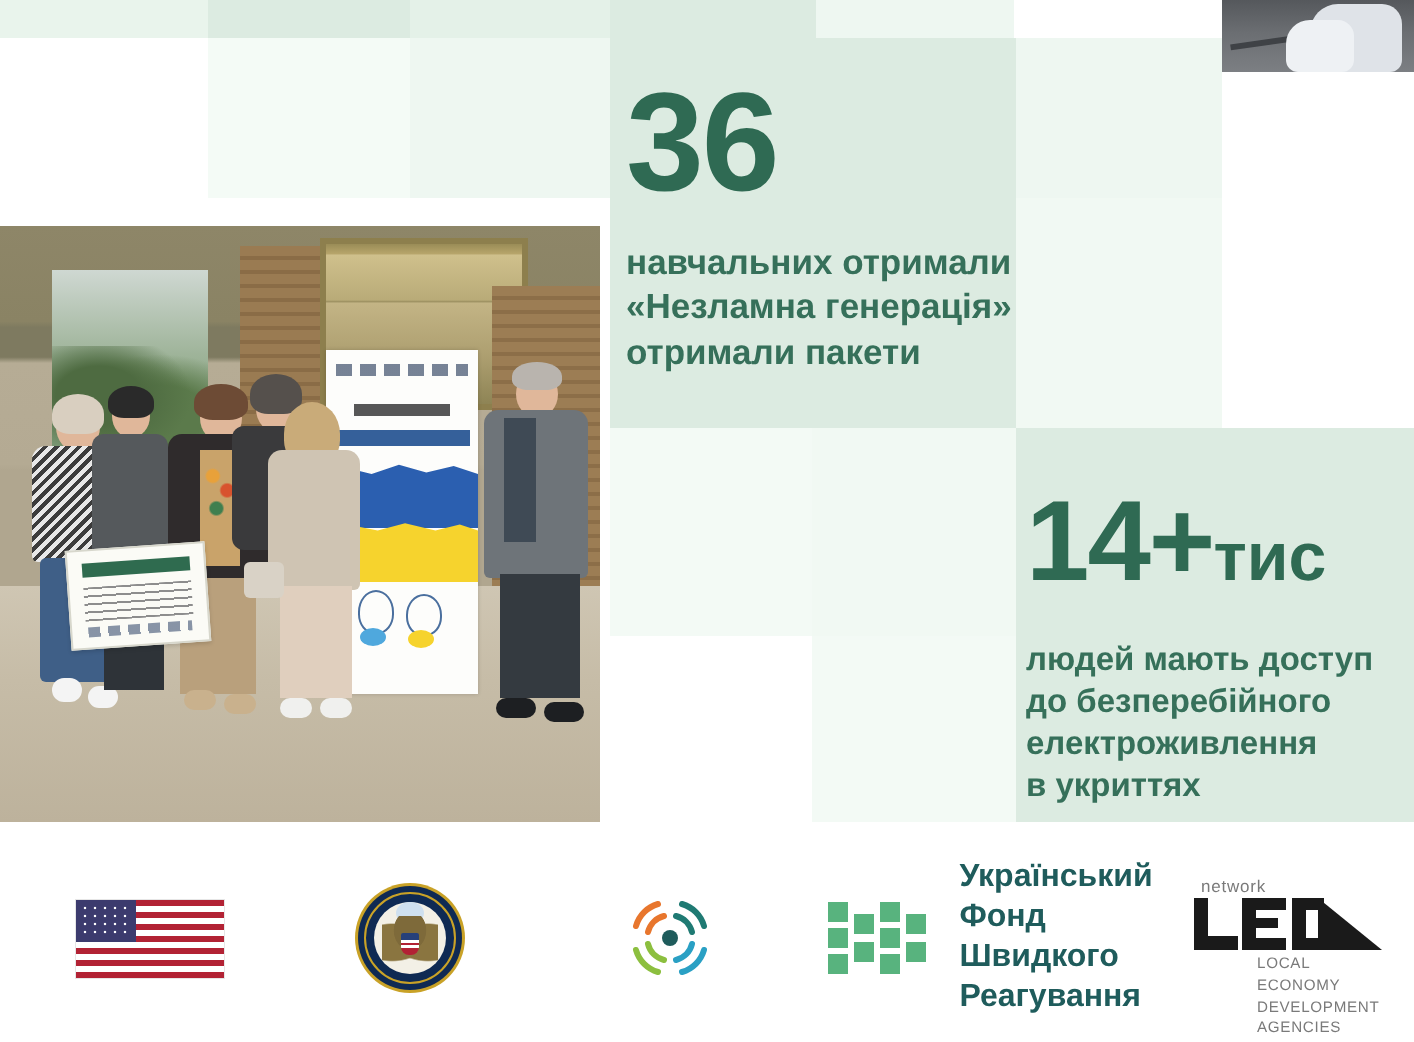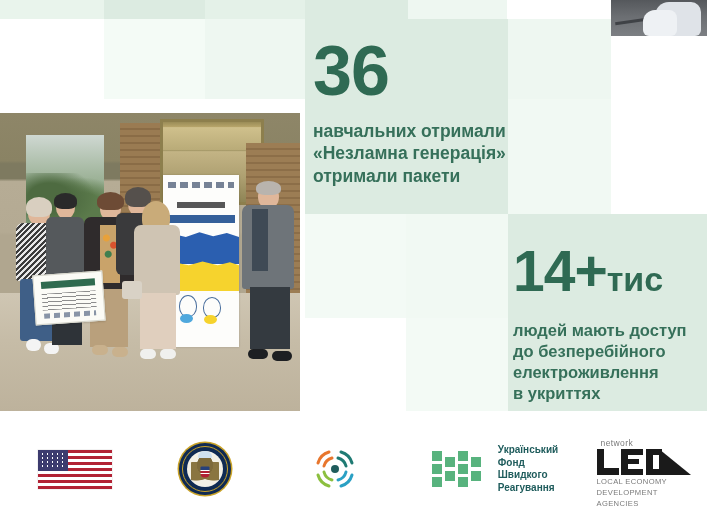--- a/index.html
+++ b/index.html
@@ -121,21 +121,21 @@
 
   
   .irex{display:flex;align-items:center;gap:8px;}
   .irex-mark{position:relative;width:44px;height:44px;}
   .irex-word{font-size:25px;font-weight:700;letter-spacing:.5px;}
 
   
   .ufund{display:flex;align-items:center;gap:10px;}
   .ufund-mark{position:relative;width:56px;height:44px;}
   .ufund-mark i{position:absolute;width:10px;height:10px;display:block;}
-  .ufund-text{font-size:10px;font-weight:700;line-height:1.25;}
+  .ufund-text{font-size:16px;font-weight:700;line-height:1.25;}
 
   
   .leda{position:relative;width:106px;height:62px;}
   .leda-net{position:absolute;left:10px;top:0;font-size:8.5px;letter-spacing:.4px;}
   .leda-mark{position:absolute;left:6px;top:11px;width:94px;height:26px;}
   .leda-sub{position:absolute;left:6px;top:39px;font-size:7.6px;line-height:1.42;letter-spacing:.35px;}
 </style>
 </head>
 <body>
 
@@ -362,21 +362,21 @@
                 <rect x="24" y="10" width="18" height="5"></rect>
                 <rect x="24" y="20" width="22" height="6"></rect>
                 <rect x="24" y="0" width="7" height="26"></rect>
                 <rect x="49" y="0" width="7" height="26"></rect>
                 <rect x="49" y="0" width="16" height="6"></rect>
                 <rect x="49" y="20" width="16" height="6"></rect>
                 <path d="M62 0 L62 26 L94 26 Z"></path>
               </g>
             </svg>
           </div>
-          <div class="leda-sub" style="color:#7a7a7a;">
+          <div class="leda-sub" style="color:#7a7a7a;margin-left:32px;">
             <div>LOCAL ECONOMY</div>
             <div>DEVELOPMENT</div>
             <div>AGENCIES</div>
           </div>
         </div>
       </div>
 
     </div>
   </div>
 

